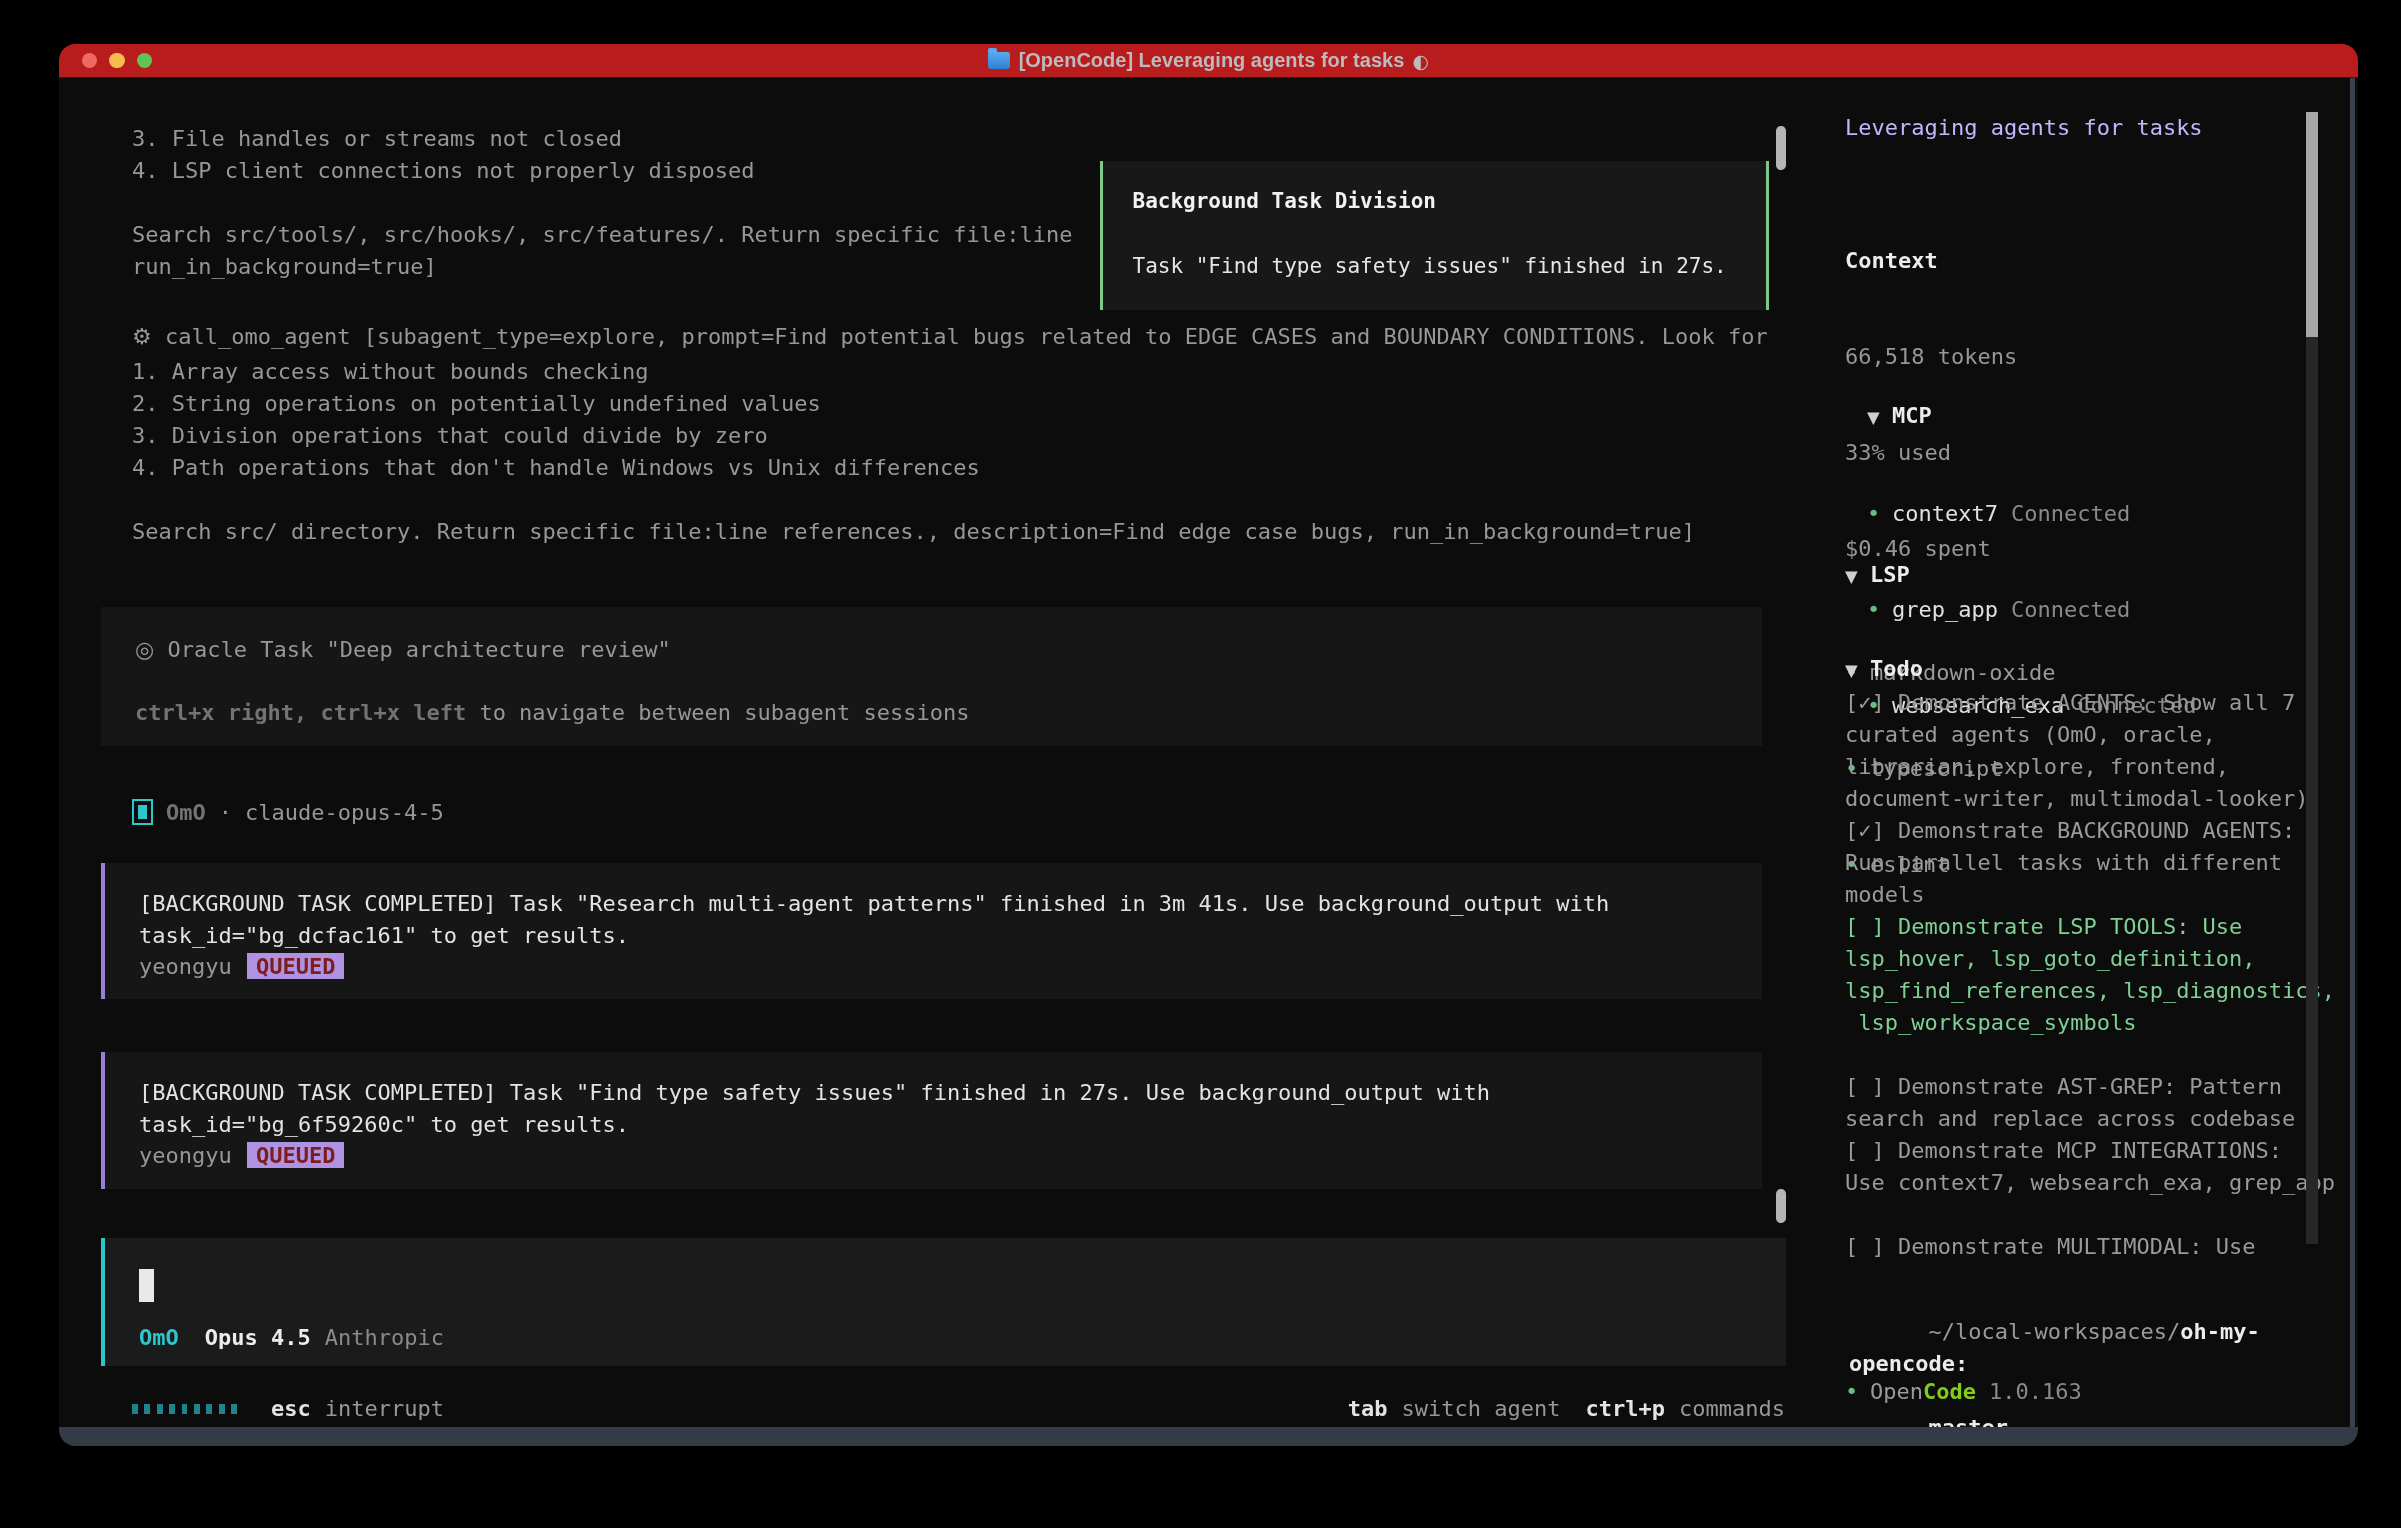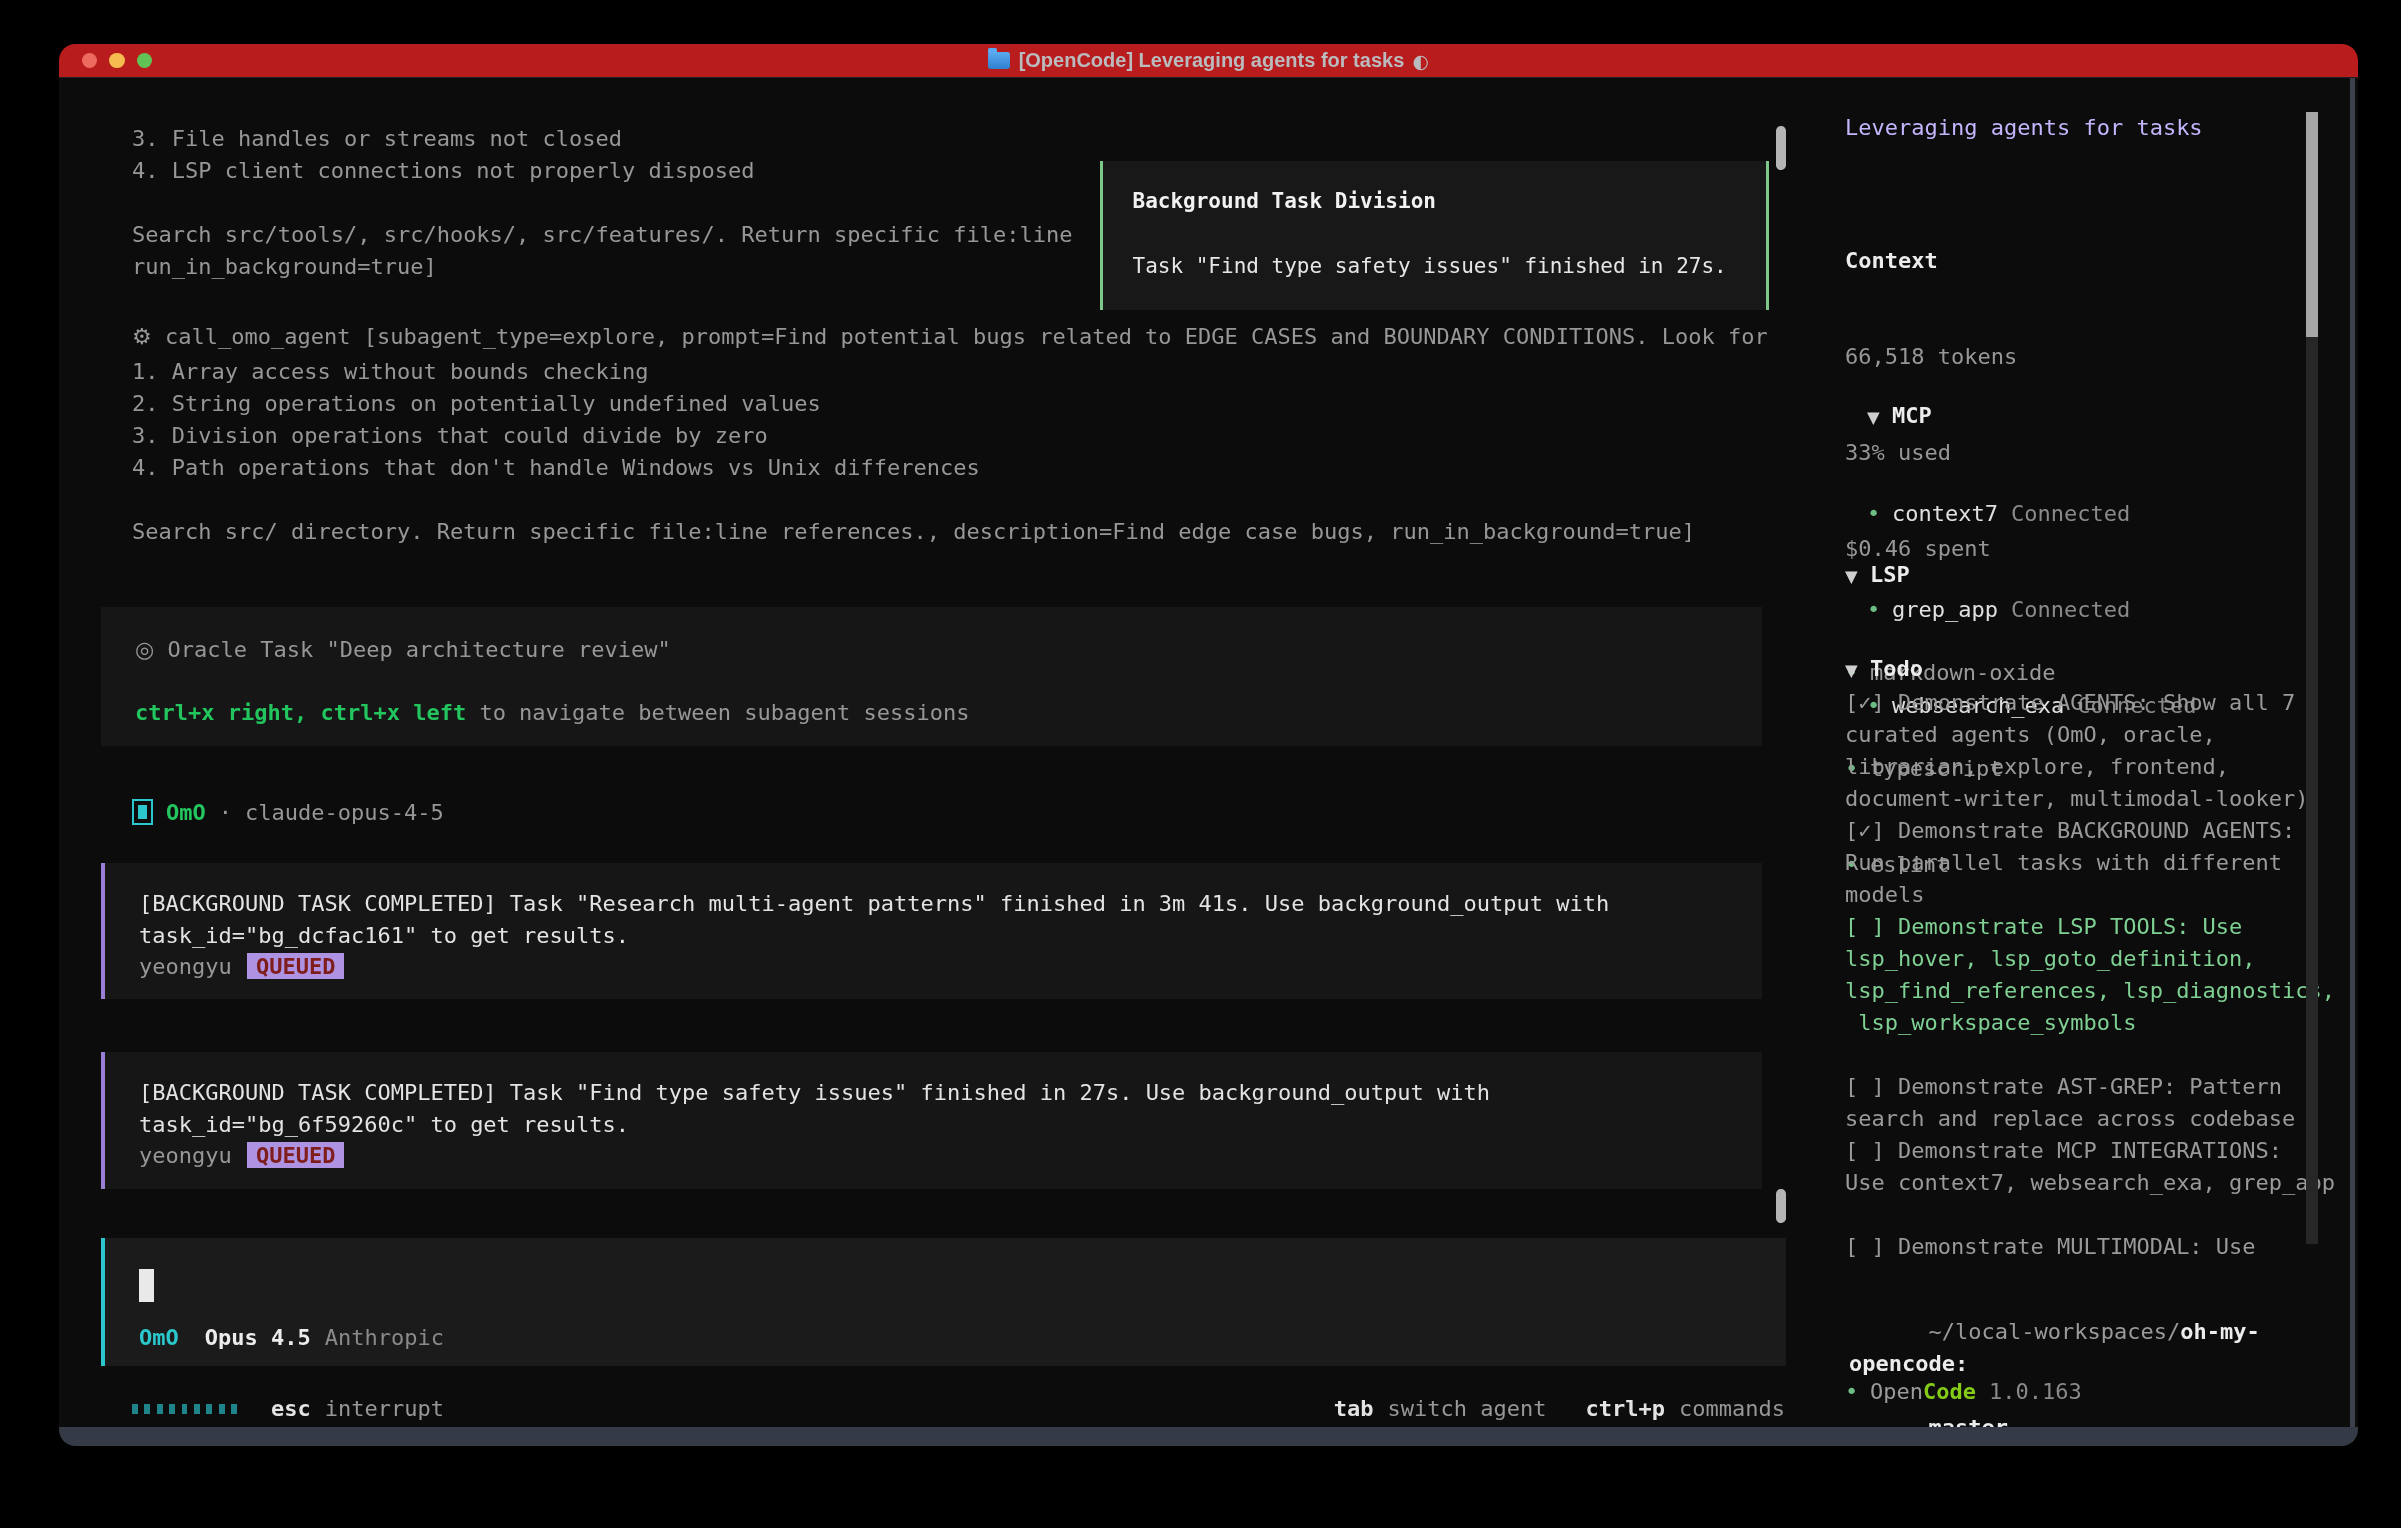--- a/index.html
+++ b/index.html
@@ -25,21 +25,21 @@
                     background:#59aaee; border-radius:1.8px 1.8px 0 0; }
   .halfmoon { font-family:"DejaVu Sans",sans-serif; font-weight:normal; font-size:19px; }
   .winbottom { position:absolute; left:0; bottom:0; width:100%; height:19px; background:#343b47;
                border-radius:0 0 16.5px 16.5px; }
   .rightedge { position:absolute; right:3.5px; top:34px; bottom:19px; width:4.7px; background:#3b424e; }
 
   
   .main-pane { position:absolute; left:0; top:48px; width:1728px; height:1520px; overflow:hidden; }
   .dim { color:#979797; }
   .dim2 { color:#8a8a8a; }
-  .strong { color:#22c55e; font-weight:bold; }
+  .strong { color:#737373; font-weight:bold; }
   .linehv { line-height:32px; }
 
   .toast { position:absolute; left:1041px; top:69px; width:669px; height:149px; background:#181818;
            border-left:3px solid var(--toast-green); border-right:3px solid var(--toast-green); }
   .toast .t-title { position:absolute; left:29.5px; top:28px; font-weight:bold; color:#f2f2f2; font-size:21px; }
   .toast .t-body  { position:absolute; left:29.5px; top:93px; color:#e6e6e6; font-size:21px; }
 
   .oracle-box { position:absolute; left:42px; top:515px; width:1661px; height:139px; background:#161616; }
   .oracle-box .l1 { position:absolute; left:34px; top:29.5px; color:#979797; }
   .oracle-box .l2 { position:absolute; left:34px; top:93px; color:#979797; }
@@ -61,21 +61,21 @@
   .input-status .agent { color:var(--cyan); font-weight:bold; margin-right:26px; }
   .input-status .model { color:#ececec; font-weight:bold; margin-right:14px; }
 
   .statusbar { position:absolute; left:73px; top:1304px; width:1653px; display:flex;
                justify-content:space-between; align-items:center; }
   .sb-left, .sb-right { display:flex; align-items:center; gap:14px; }
   .dots { display:flex; gap:6.5px; margin-right:20px; }
   .dots span { width:5.9px; height:10px; background:var(--teal); display:block; }
   .key { color:#e3e3e3; font-weight:bold; }
   .sb-right .grp { display:flex; gap:14px; }
-  .sb-right { gap:39px;align-items:flex-end; }
+  .sb-right { gap:25px;align-items:flex-end; }
 
   .mthumb { position:absolute; left:1717px; width:10px; background:#b5b5b5; border-radius:4.7px; }
 
   
   .sidebar { position:absolute; left:1786px; top:34px; width:513px; height:1348px; }
   .sb-title { position:absolute; left:0; top:37px; color:#c4b5fd; font-weight:normal; white-space:pre; }
   .section { position:absolute; left:0; line-height:32px; white-space:pre; }
   .sec-hdr { color:#ececec; font-weight:bold; }
   .arrow { color:#cfcfcf; font-size:16.5px; display:inline-block; width:25px; font-family:"DejaVu Sans",sans-serif; }
   .srow { display:flex; }

